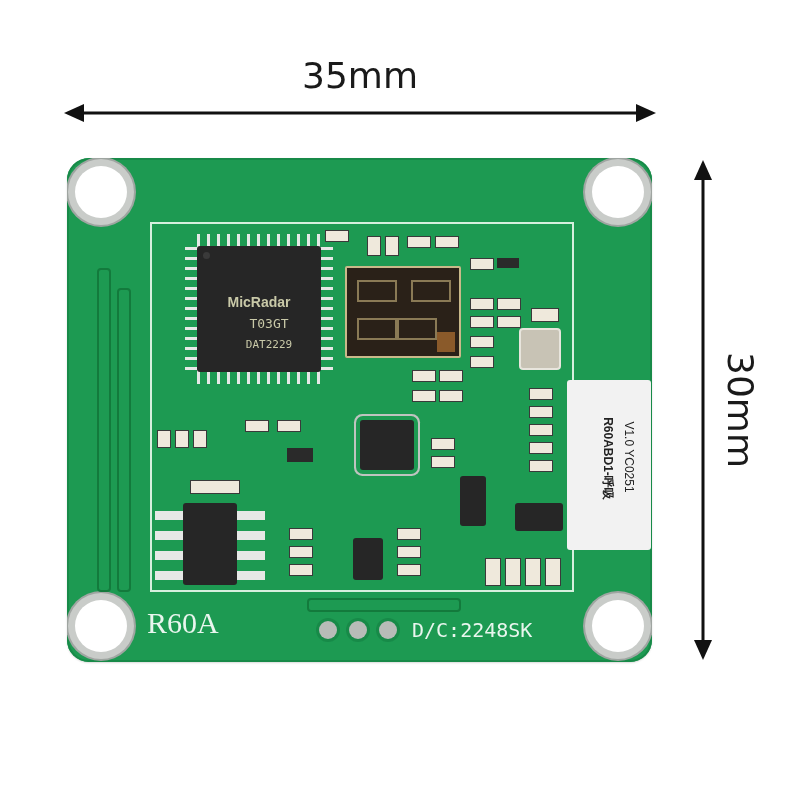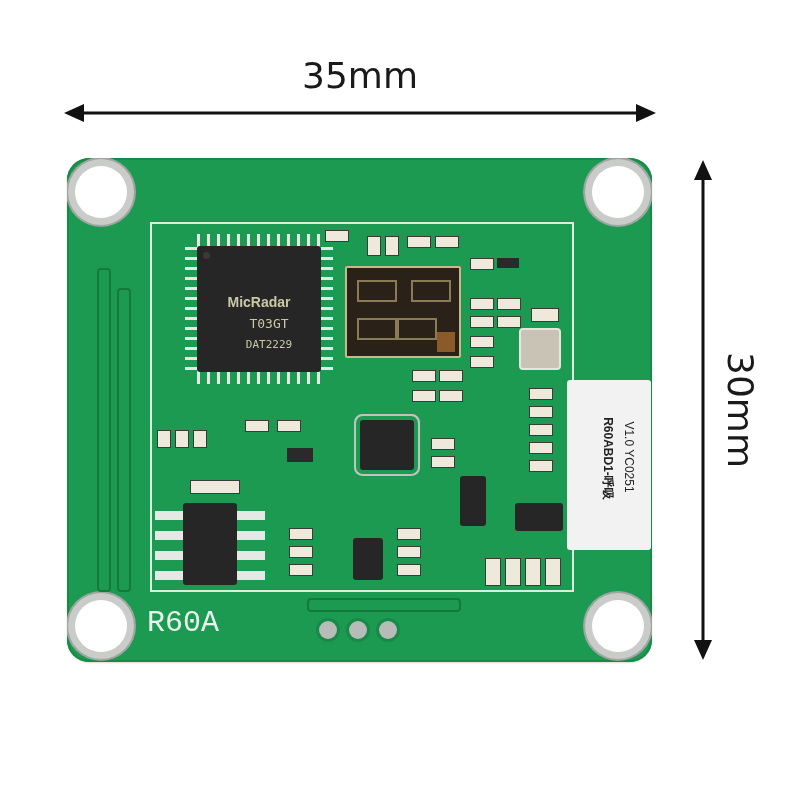--- a/index.html
+++ b/index.html
@@ -136,17 +136,18 @@
   <div class="abs smd" style="left:418px;top:400px;width:14px;height:26px"></div>
   <div class="abs smd" style="left:438px;top:400px;width:14px;height:26px"></div>
   <div class="abs smd" style="left:458px;top:400px;width:14px;height:26px"></div>
   <div class="abs smd" style="left:478px;top:400px;width:14px;height:26px"></div>
 
   <div class="abs" style="left:500px;top:222px;width:84px;height:170px;background:#f2f2f2;border-radius:3px">
     <div class="abs" style="left:-10px;top:76px;width:104px;transform:rotate(90deg);transform-origin:center;font-size:12px;font-weight:bold;color:#222;text-align:center;white-space:nowrap;left:-12px;top:70px">R60ABD1-呼吸</div>
     <div class="abs" style="left:8px;top:76px;width:104px;transform:rotate(90deg);transform-origin:center;font-size:12px;color:#222;text-align:center;white-space:nowrap;left:10px;top:70px">V1.0 YC0251</div>
   </div>
 
-  <div class="abs silk-text" style="left:80px;top:448px;font-size:30px;font-family:Liberation Mono, monospace">R60A</div>
+  <div class="abs silk-text" style="left:80px;top:448px;font-size:30px;font-family:Liberation Serif, serif">R60A</div>
   <div class="abs pad" style="left:252px;top:463px"></div>
   <div class="abs pad" style="left:282px;top:463px"></div>
   <div class="abs pad" style="left:312px;top:463px"></div>
+  <div class="abs silk-text" style="left:345px;top:460px;font-size:20px;font-family:'DejaVu Sans Mono',monospace">D/C:2248SK</div>
 </div>
 
 </body></html>

